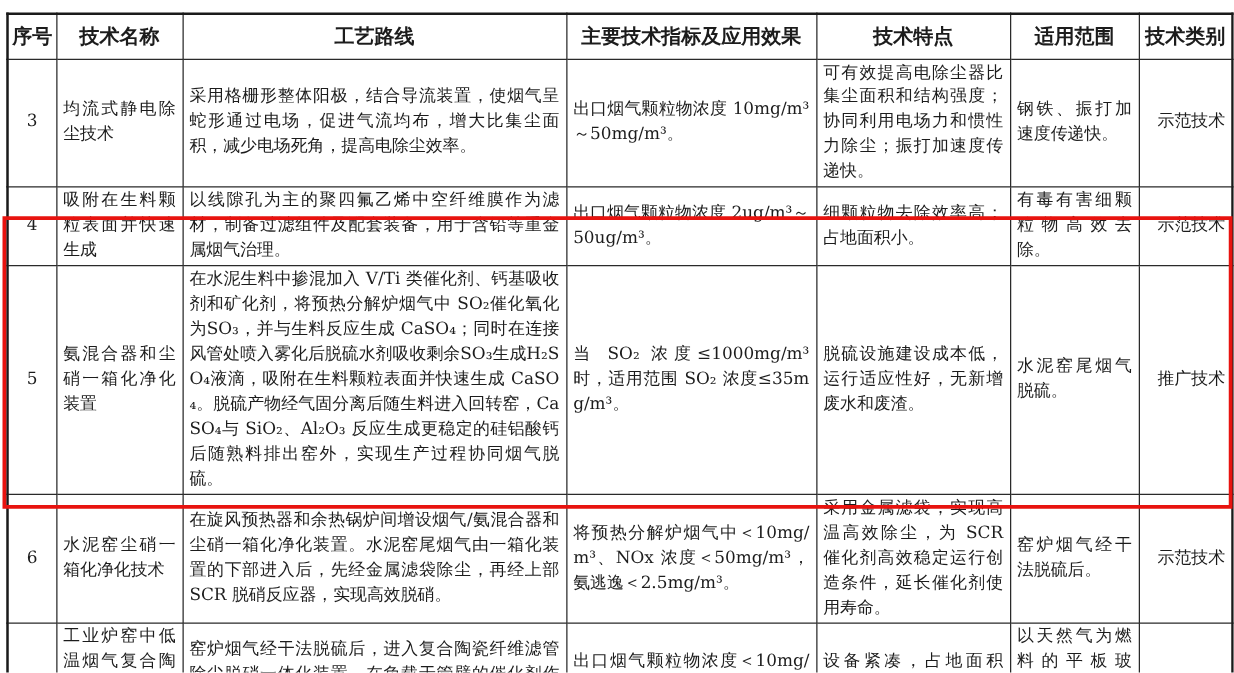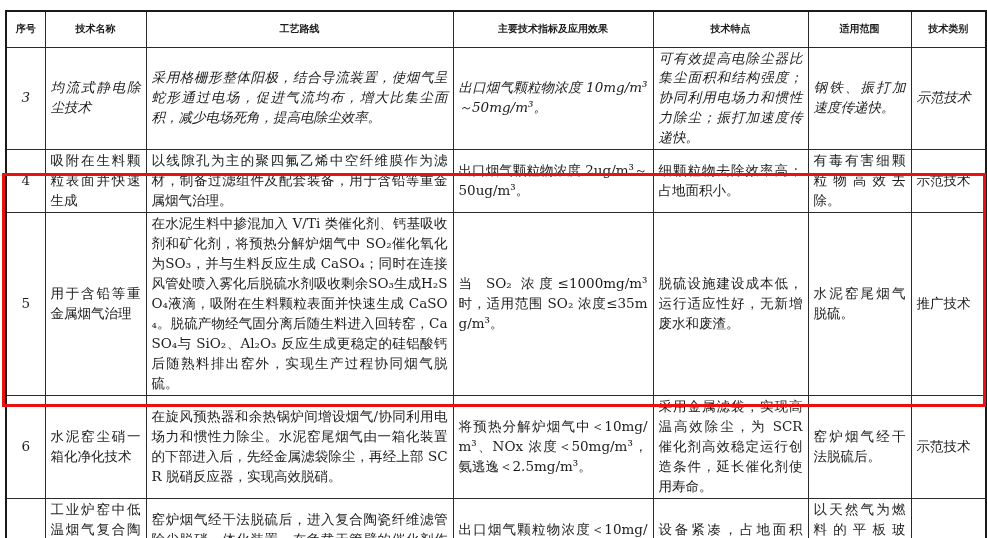--- a/index.html
+++ b/index.html
@@ -33,36 +33,36 @@
     font-size: 13.5px;
     line-height: 1.48;
     vertical-align: middle;
     overflow: hidden;
     word-break: break-all;
   }
   table.tech-table th {
     font-family: "DejaVu Sans", "Liberation Sans", sans-serif;
     font-weight: bold;
     text-align: center;
-    font-size: 10px;
+    font-size: 16px;
     padding: 2px 2px;
   }
   .row-h { height: 36px; }
-  .row-3 td { height: 80px; font-style: italic; }
+  .row-3 td { height: 80px; }
   .row-4 td { height: 48px; }
   .row-5 td { height: 153px; margin-top: 15px; }
   .row-6 td { height: 73px; }
   .row-7 td { height: 76px; }
   td.c-no     { text-align: center; }
   td.c-name   { text-align: justify; text-justify: inter-character; }
   td.c-proc   { text-align: justify; text-justify: inter-character; }
   td.c-ind    { text-align: justify; text-justify: inter-character; }
   td.c-feat   { text-align: justify; text-justify: inter-character; }
   td.c-scope  { text-align: justify; text-justify: inter-character; }
-  td.c-cat    { text-align: left; }
+  td.c-cat    { text-align: right; }
   .highlight-box {
     position: absolute;
     left: 2px;
     top: 173px;
     width: 978px;
     height: 228px;
     border: 3px solid #e8130f;
     pointer-events: none;
     z-index: 5;
   }
@@ -104,31 +104,31 @@
       <td class="c-no">4</td>
       <td class="c-name">吸附在生料颗粒表面并快速生成</td>
       <td class="c-proc">以线隙孔为主的聚四氟乙烯中空纤维膜作为滤材，制备过滤组件及配套装备，用于含铅等重金属烟气治理。</td>
       <td class="c-ind">出口烟气颗粒物浓度 2ug/m³～50ug/m³。</td>
       <td class="c-feat">细颗粒物去除效率高；占地面积小。</td>
       <td class="c-scope">有毒有害细颗粒物高效去除。</td>
       <td class="c-cat">示范技术</td>
     </tr>
     <tr class="row-5">
       <td class="c-no">5</td>
-      <td class="c-name">用于含铅等重金属烟气治理</td>
+      <td class="c-name">氨混合器和尘硝一箱化净化装置</td>
       <td class="c-proc">在水泥生料中掺混加入 V/Ti 类催化剂、钙基吸收剂和矿化剂，将预热分解炉烟气中 SO₂催化氧化为SO₃，并与生料反应生成 CaSO₄；同时在连接风管处喷入雾化后脱硫水剂吸收剩余SO₃生成H₂SO₄液滴，吸附在生料颗粒表面并快速生成 CaSO₄。脱硫产物经气固分离后随生料进入回转窑，CaSO₄与 SiO₂、Al₂O₃ 反应生成更稳定的硅铝酸钙后随熟料排出窑外，实现生产过程协同烟气脱硫。</td>
       <td class="c-ind">当 SO₂ 浓度≤1000mg/m³ 时，适用范围 SO₂ 浓度≤35mg/m³。</td>
       <td class="c-feat">脱硫设施建设成本低，运行适应性好，无新增废水和废渣。</td>
       <td class="c-scope">水泥窑尾烟气脱硫。</td>
       <td class="c-cat">推广技术</td>
     </tr>
     <tr class="row-6">
       <td class="c-no">6</td>
       <td class="c-name">水泥窑尘硝一箱化净化技术</td>
-      <td class="c-proc">在旋风预热器和余热锅炉间增设烟气/协同利用电场力和惯性力除尘。水泥窑尾烟气由一箱化装置的下部进入后，先经金属滤袋除尘，再经上部 SCR 脱硝反应器，实现高效脱硝。</td>
+      <td class="c-proc">在旋风预热器和余热锅炉间增设烟气/氨混合器和尘硝一箱化净化装置。水泥窑尾烟气由一箱化装置的下部进入后，先经金属滤袋除尘，再经上部 SCR 脱硝反应器，实现高效脱硝。</td>
       <td class="c-ind">将预热分解炉烟气中＜10mg/m³、NOx 浓度＜50mg/m³，氨逃逸＜2.5mg/m³。</td>
       <td class="c-feat">采用金属滤袋，实现高温高效除尘，为 SCR 催化剂高效稳定运行创造条件，延长催化剂使用寿命。</td>
       <td class="c-scope">窑炉烟气经干法脱硫后。</td>
       <td class="c-cat">示范技术</td>
     </tr>
     <tr class="row-7">
       <td class="c-no">7</td>
       <td class="c-name">工业炉窑中低温烟气复合陶瓷纤维滤管尘硝协同治理技术</td>
       <td class="c-proc">窑炉烟气经干法脱硫后，进入复合陶瓷纤维滤管除尘脱硝一体化装置，在负载于管壁的催化剂作用下，进行 SCR 脱硝，同步经滤管分离净化颗粒物，实现高效除尘脱硝。</td>
       <td class="c-ind">出口烟气颗粒物浓度＜10mg/m³、NOx 浓度＜100mg/m³，氨逃逸＜8mg/m³。</td>

